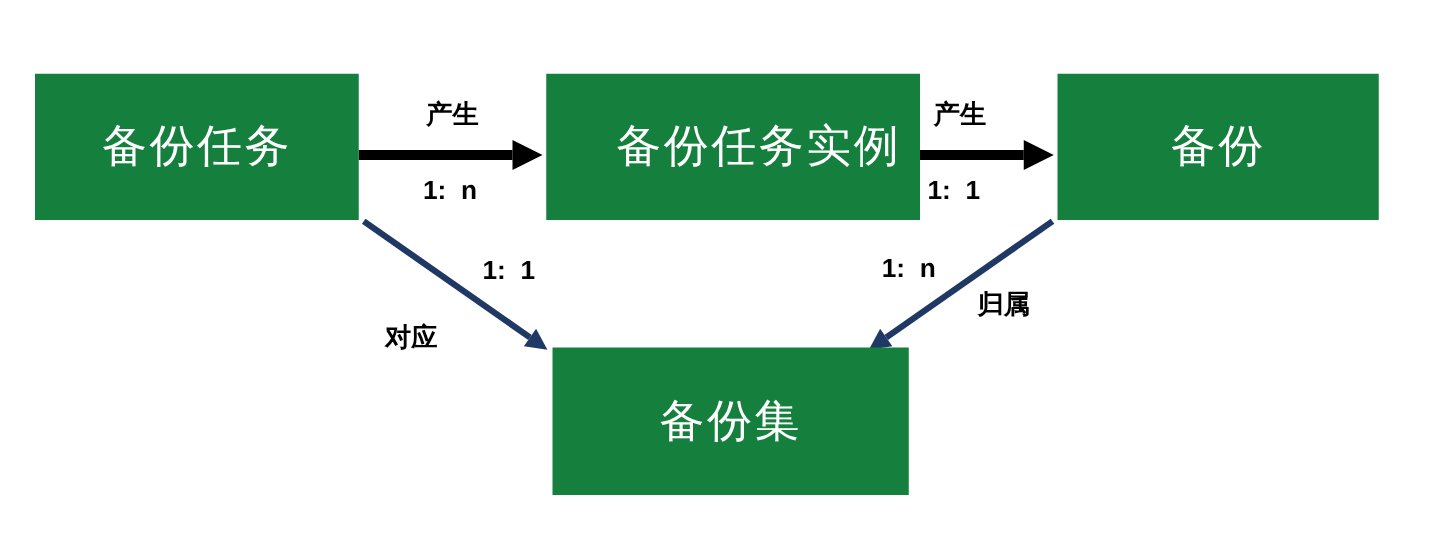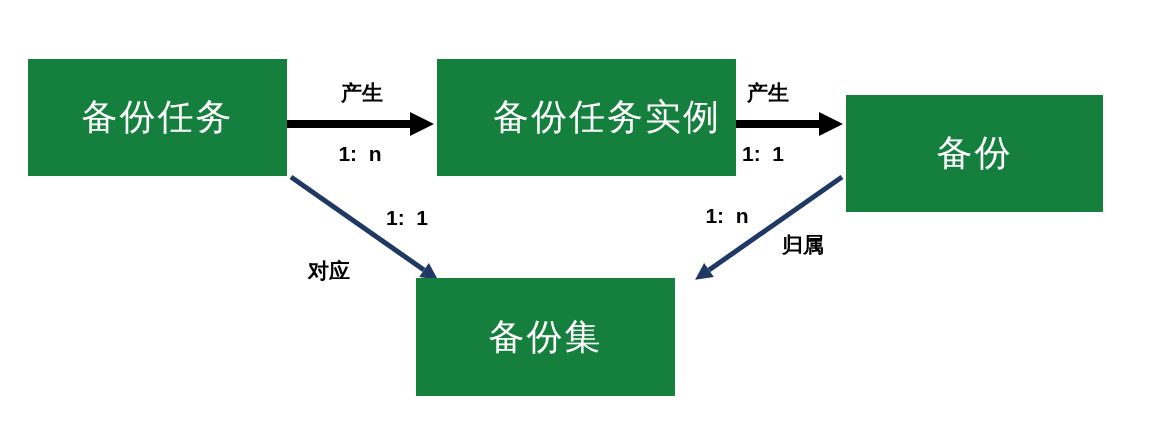--- a/index.html
+++ b/index.html
@@ -24,22 +24,22 @@
     color: #ffffff;
     font-weight: normal;
     font-size: 36px;
     letter-spacing: 2px;
     display: flex;
     align-items: center;
     justify-content: center;
   }
   .entity-task          { left: 28px;  top: 59px;  width: 259px; height: 117px; }
   .entity-task-instance { left: 437px; top: 59px;  width: 258px; height: 117px; padding-left: 41px; }
-  .entity-backup        { left: 846px; top: 59px;  width: 257px; height: 117px; margin-top: 36px; }
-  .entity-backup-set    { left: 416px; top: 278px; width: 259px; height: 118px; }
+  .entity-backup        { left: 846px; top: 59px;  width: 257px; height: 117px; }
+  .entity-backup-set    { left: 442px; top: 278px; width: 285px; height: 118px; }
   .lbl {
     position: absolute;
     transform: translate(-50%, -50%);
     color: #000000;
     font-weight: bold;
     font-size: 21px;
     white-space: pre;
     line-height: 1;
   }
   .lbl-rel1  { left: 362px; top: 92px;  }

